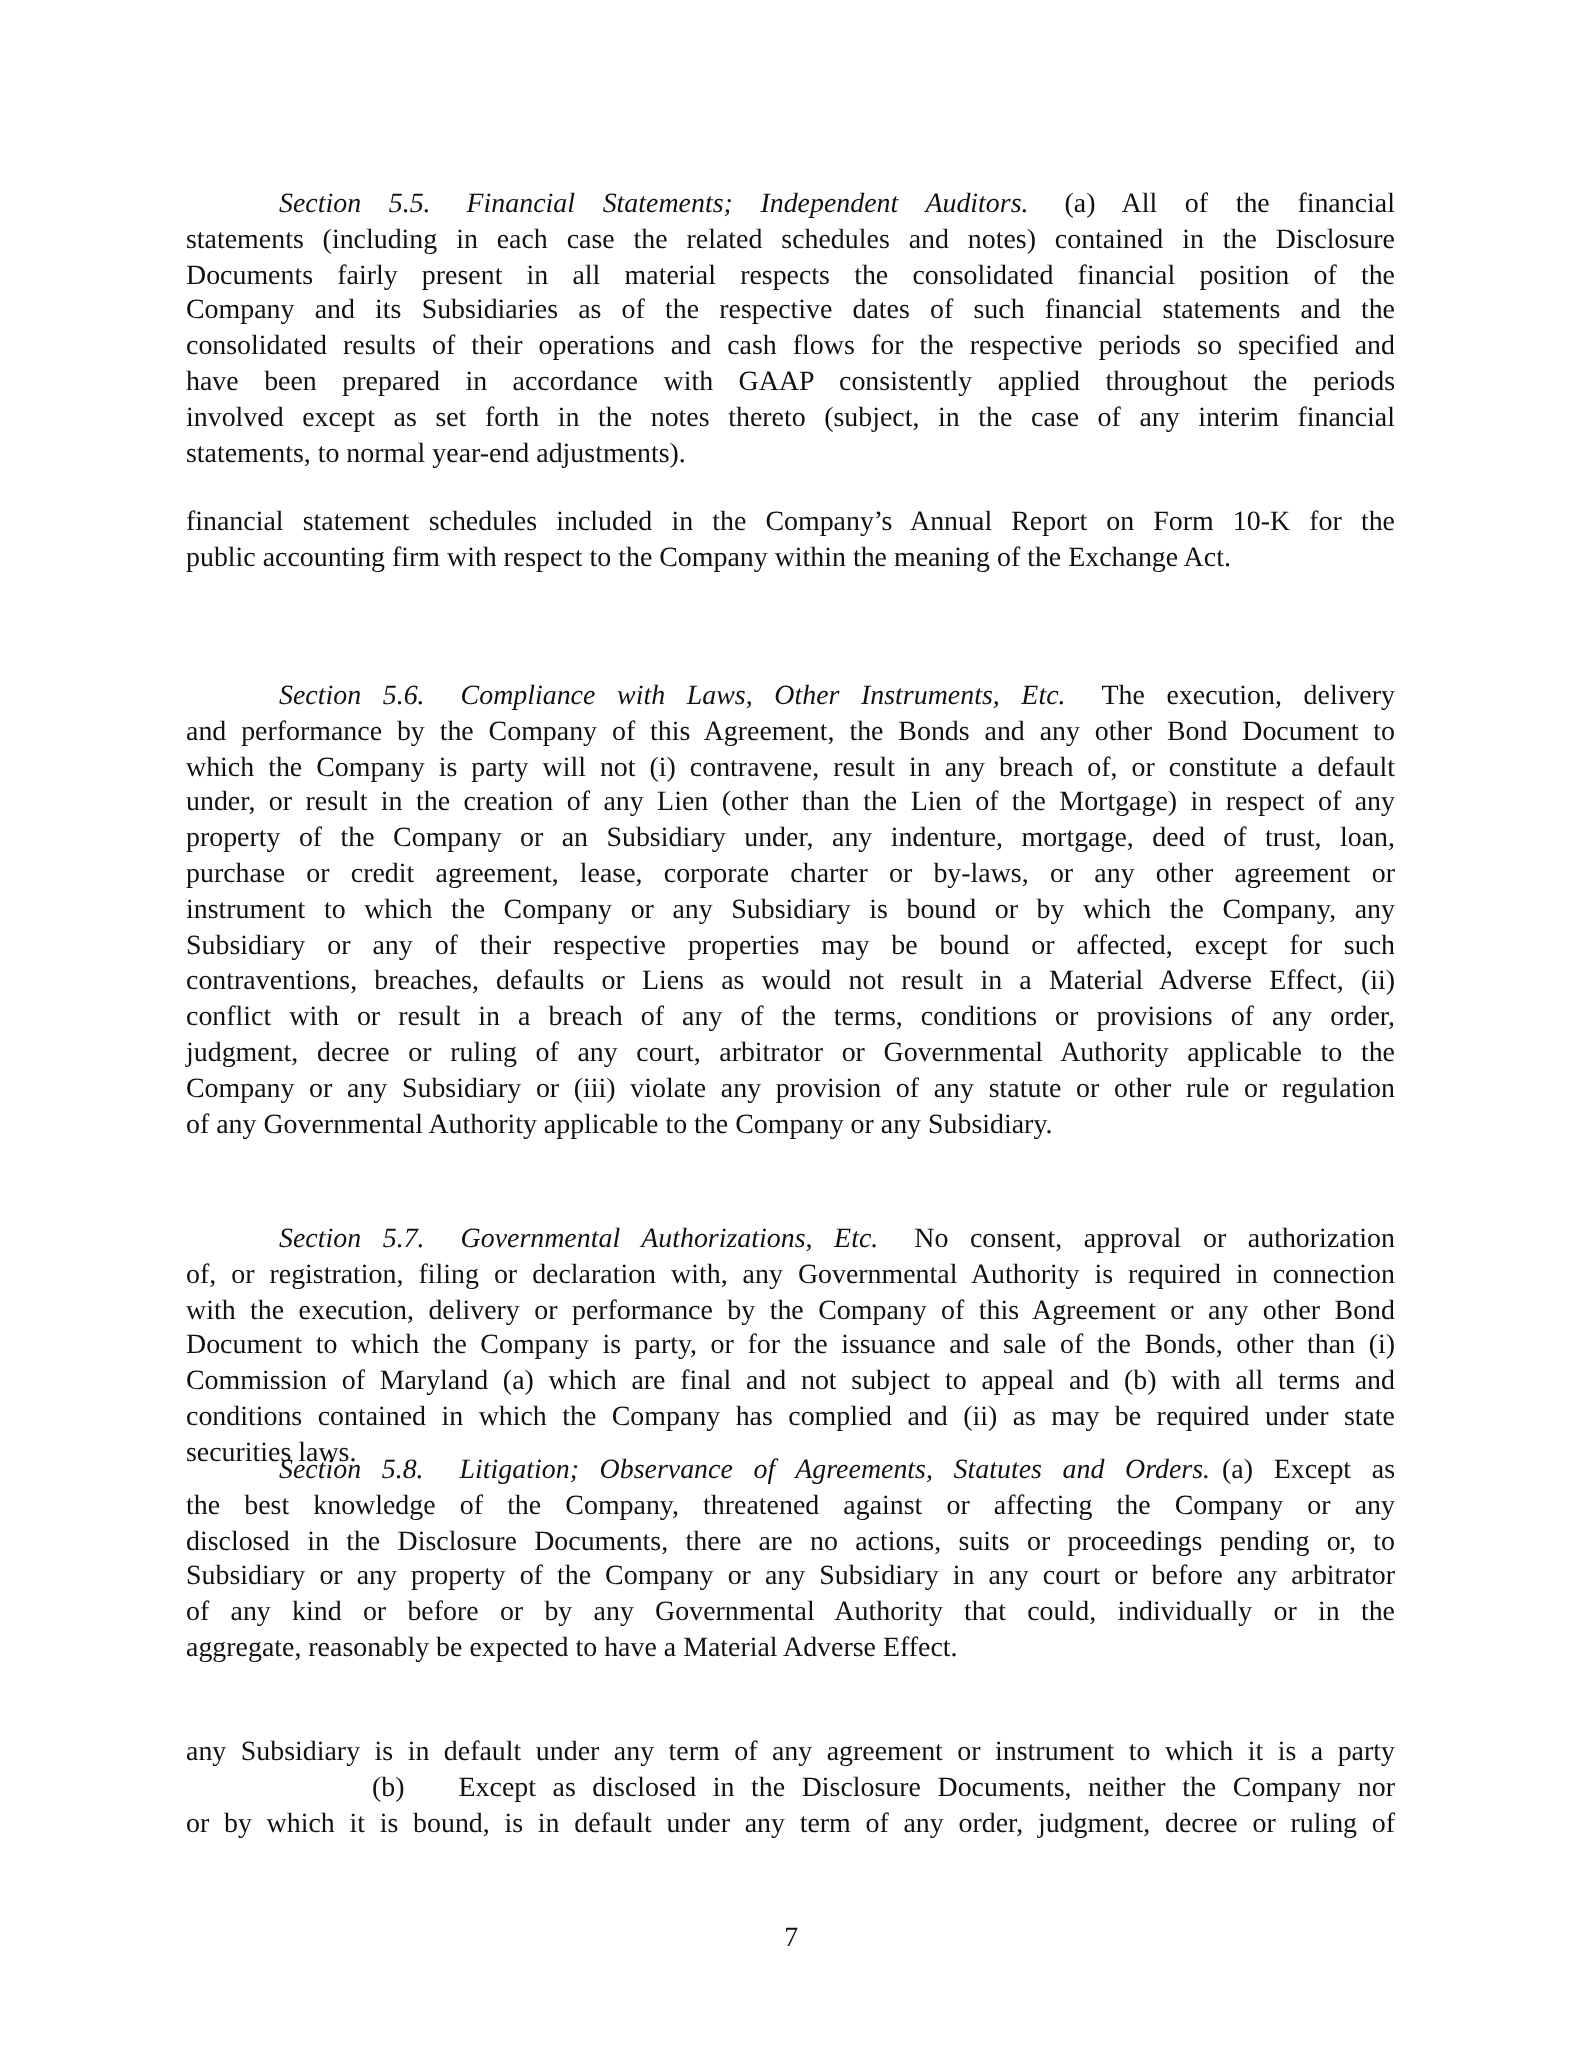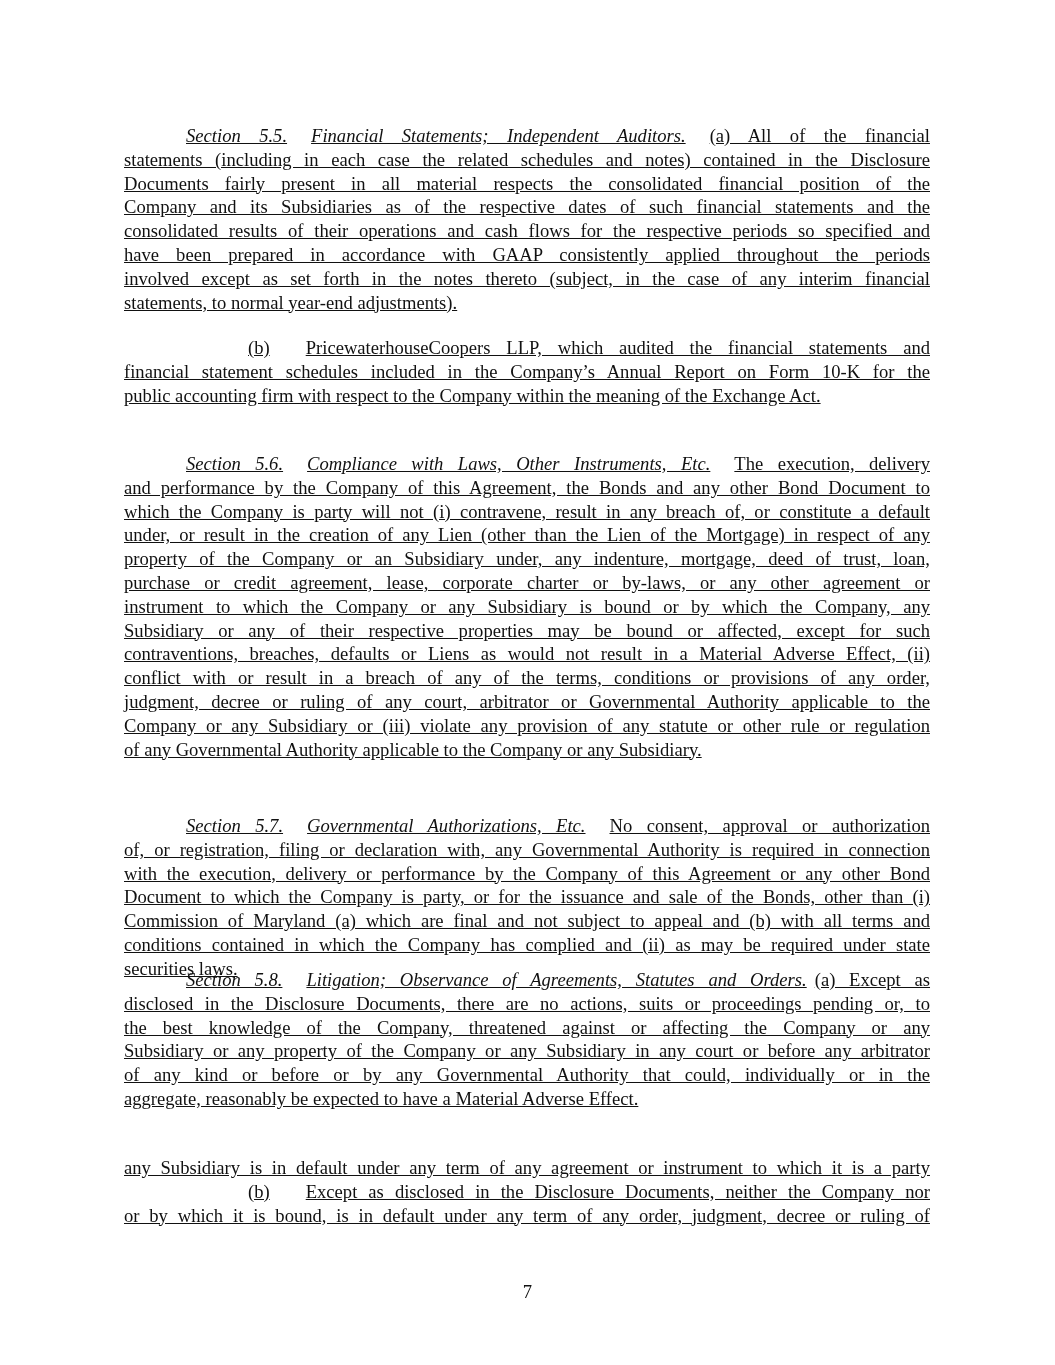--- a/index.html
+++ b/index.html
@@ -1,21 +1,21 @@
 <!DOCTYPE html>
 <html><head>
 <meta charset="utf-8">
 <style>
   html, body { margin: 0; padding: 0; background: #ffffff; }
   body { width: 1055px; height: 1365px; position: relative; overflow: hidden; }
   .page {
     position: absolute; left: 0; top: 0; width: 1055px; height: 1365px; background: #ffffff;
     font-family: "Liberation Serif", "DejaVu Serif", serif; color: #111111;
   }
-  .para { position: absolute; left: 124px; width: 806px; text-decoration: underline; }
+  .para { position: absolute; left: 124px; width: 806px; }
   .line {
     display: block; height: 23.8px; line-height: 23.8px; font-size: 18.6px;
     white-space: nowrap; text-align: justify; text-align-last: justify;
   }
   .line.last { text-align-last: left; }
   .ind1 { padding-left: 62px; }
   .ind2 { padding-left: 124px; }
   .it { font-style: italic; }
   .gap { display: inline-block; width: 24px; }
   .gap2 { display: inline-block; width: 36px; }
@@ -34,21 +34,20 @@
     <span class="line">statements (including in each case the related schedules and notes) contained in the Disclosure</span>
     <span class="line">Documents fairly present in all material respects the consolidated financial position of the</span>
     <span class="line">Company and its Subsidiaries as of the respective dates of such financial statements and the</span>
     <span class="line">consolidated results of their operations and cash flows for the respective periods so specified and</span>
     <span class="line">have been prepared in accordance with GAAP consistently applied throughout the periods</span>
     <span class="line">involved except as set forth in the notes thereto (subject, in the case of any interim financial</span>
     <span class="line last">statements, to normal year-end adjustments).</span>
   </div>
 
   <div class="para" style="top:336px;">
-    <span class="line ind2"><span>(b)</span><span class="gap2"></span><span>PricewaterhouseCoopers LLP, which audited the financial statements and</span></span>
     <span class="line">financial statement schedules included in the Company’s Annual Report on Form 10-K for the</span>
     <span class="line last">public accounting firm with respect to the Company within the meaning of the Exchange Act.</span>
   </div>
 
   <div class="para" style="top:452px;">
     <span class="line ind1"><span class="it">Section 5.6.</span><span class="gap"></span><span class="it">Compliance with Laws, Other Instruments, Etc.</span><span class="gap"></span><span>The execution, delivery</span></span>
     <span class="line">and performance by the Company of this Agreement, the Bonds and any other Bond Document to</span>
     <span class="line">which the Company is party will not (i) contravene, result in any breach of, or constitute a default</span>
     <span class="line">under, or result in the creation of any Lien (other than the Lien of the Mortgage) in respect of any</span>
     <span class="line">property of the Company or an Subsidiary under, any indenture, mortgage, deed of trust, loan,</span>
@@ -67,22 +66,22 @@
     <span class="line">of, or registration, filing or declaration with, any Governmental Authority is required in connection</span>
     <span class="line">with the execution, delivery or performance by the Company of this Agreement or any other Bond</span>
     <span class="line">Document to which the Company is party, or for the issuance and sale of the Bonds, other than (i)</span>
     <span class="line">Commission of Maryland (a) which are final and not subject to appeal and (b) with all terms and</span>
     <span class="line">conditions contained in which the Company has complied and (ii) as may be required under state</span>
     <span class="line last">securities laws.</span>
   </div>
 
   <div class="para" style="top:932px;margin-top:36px;">
     <span class="line ind1"><span class="it">Section 5.8.</span><span class="gap"></span><span class="it">Litigation; Observance of Agreements, Statutes and Orders.</span><span style="display:inline-block;width:8px;"></span><span>(a) Except as</span></span>
+    <span class="line">the best knowledge of the Company, threatened against or affecting the Company or any</span>
     <span class="line">disclosed in the Disclosure Documents, there are no actions, suits or proceedings pending or, to</span>
-    <span class="line">the best knowledge of the Company, threatened against or affecting the Company or any</span>
     <span class="line">Subsidiary or any property of the Company or any Subsidiary in any court or before any arbitrator</span>
     <span class="line">of any kind or before or by any Governmental Authority that could, individually or in the</span>
     <span class="line last">aggregate, reasonably be expected to have a Material Adverse Effect.</span>
   </div>
 
   <div class="para" style="top:1156px;">
     <span class="line">any Subsidiary is in default under any term of any agreement or instrument to which it is a party</span>
     <span class="line ind2"><span>(b)</span><span class="gap2"></span><span>Except as disclosed in the Disclosure Documents, neither the Company nor</span></span>
     <span class="line">or by which it is bound, is in default under any term of any order, judgment, decree or ruling of</span>
   </div>

